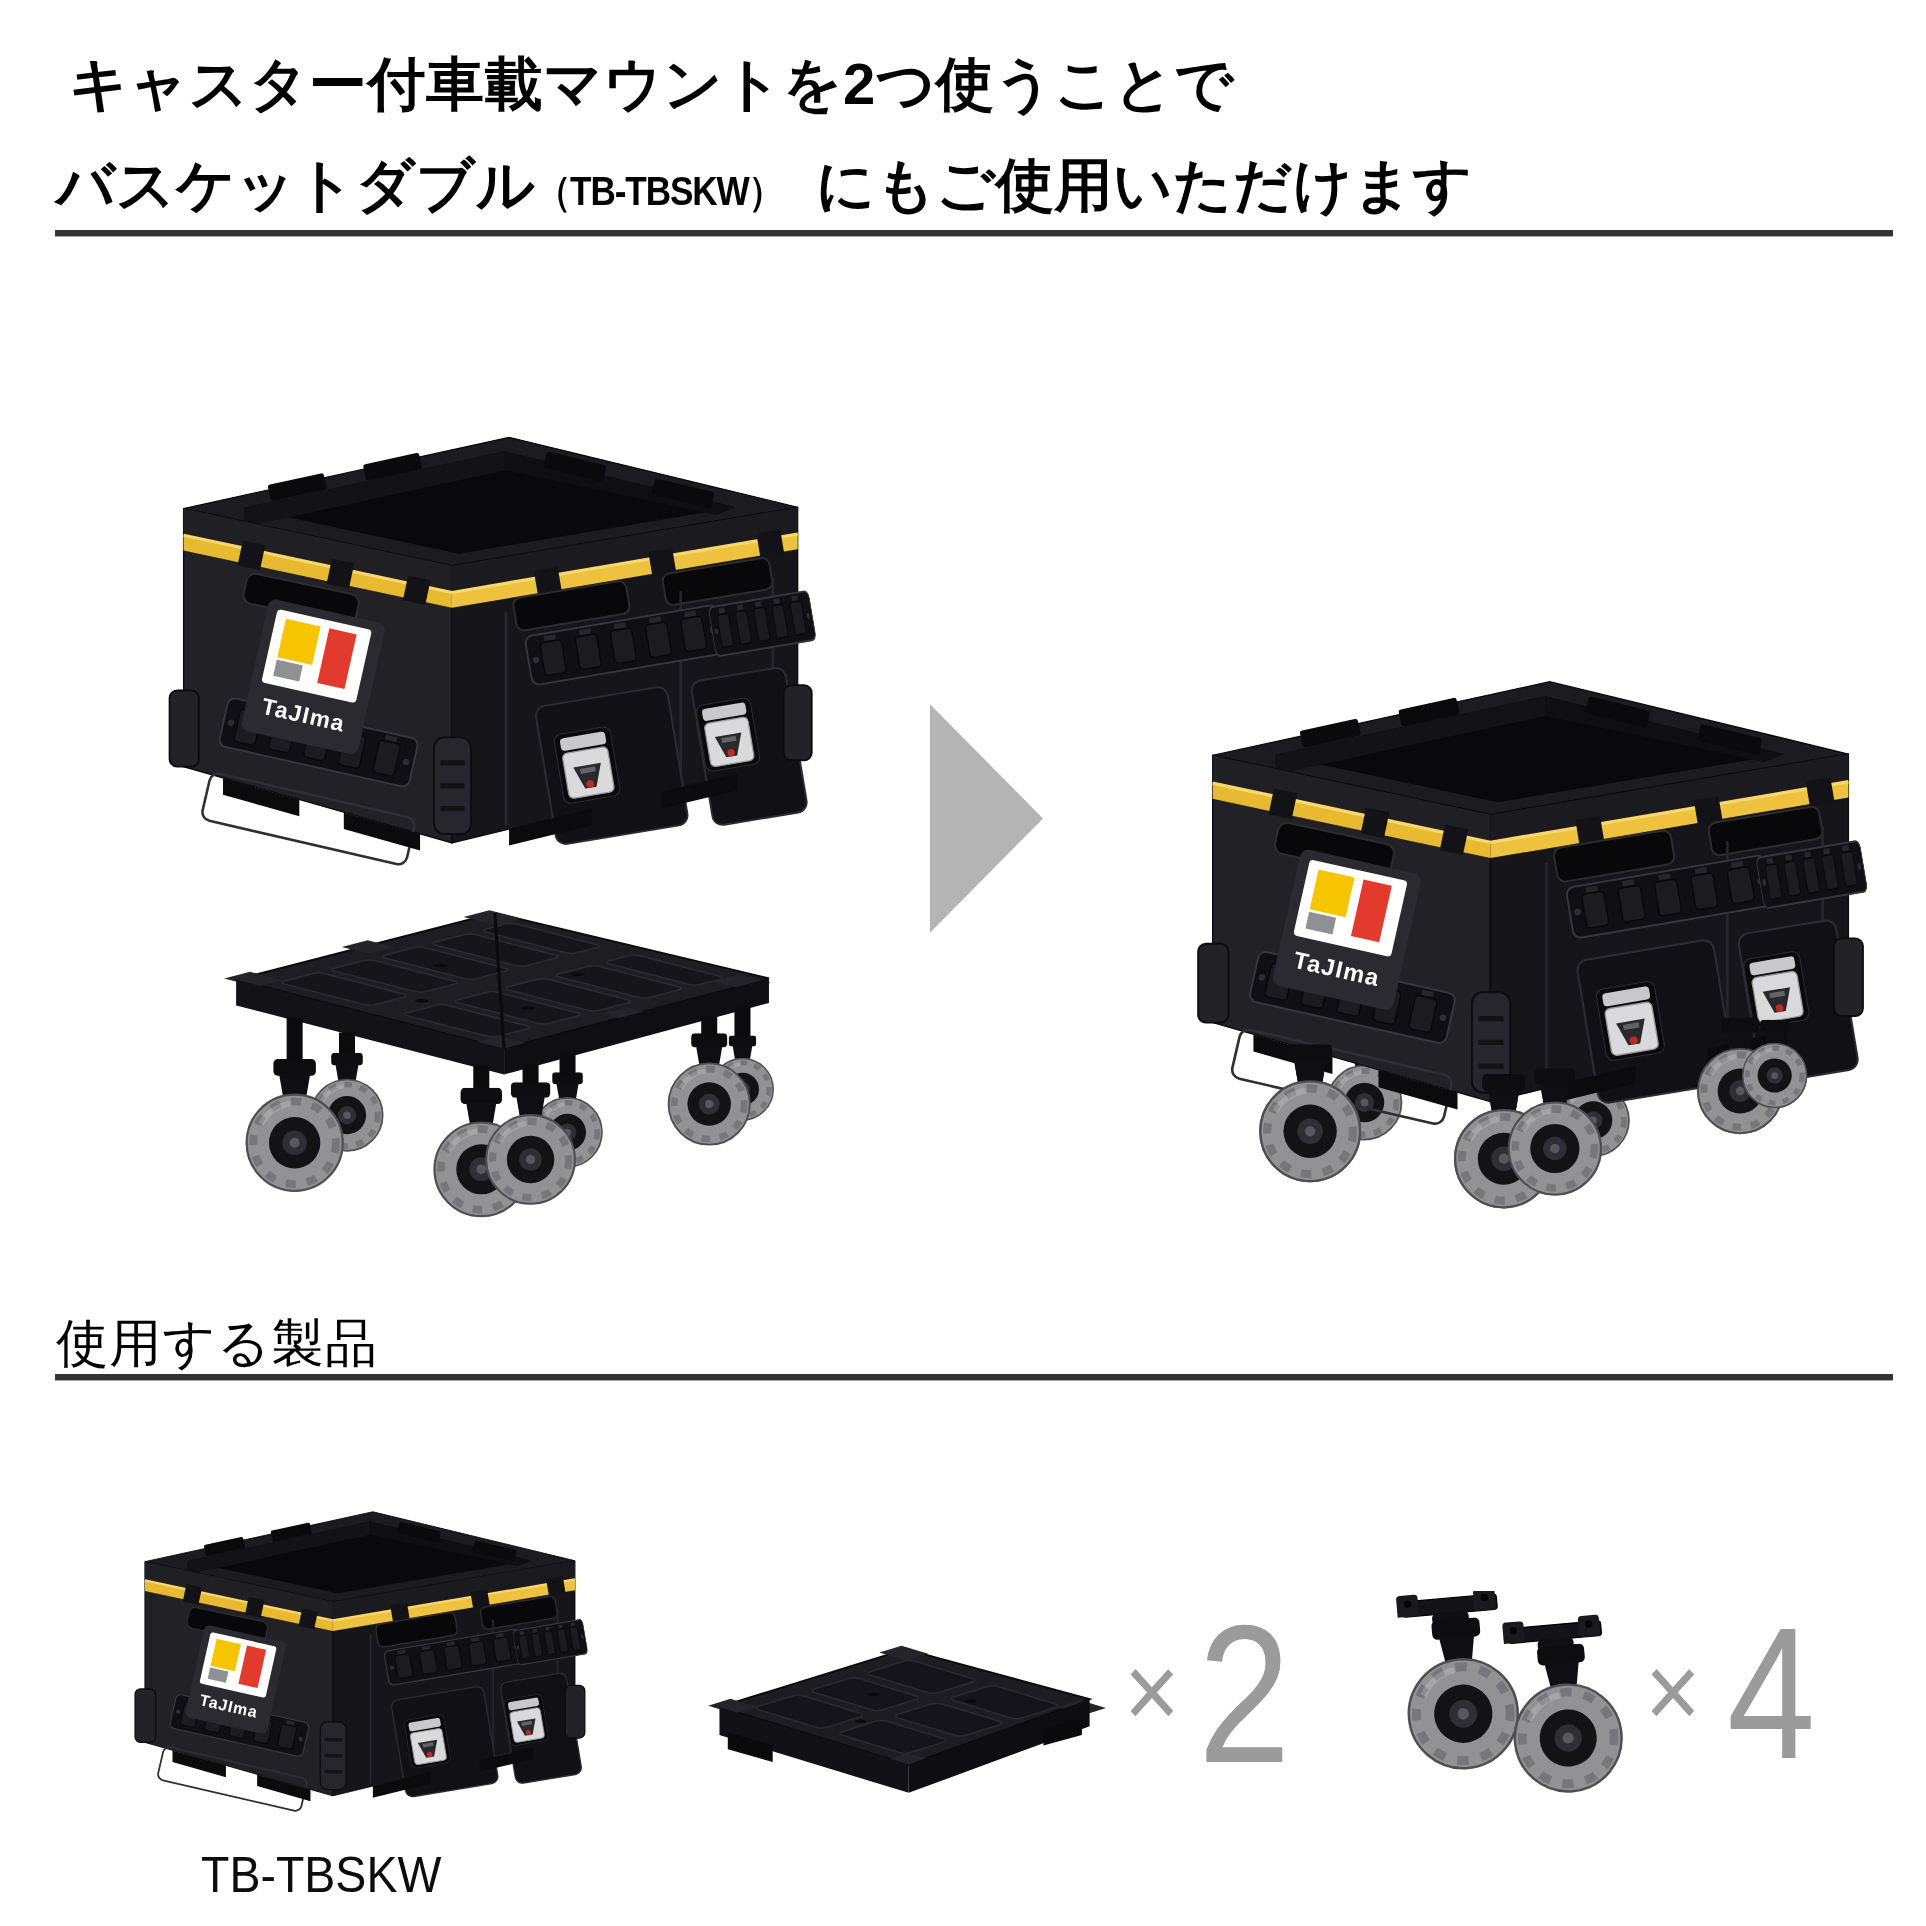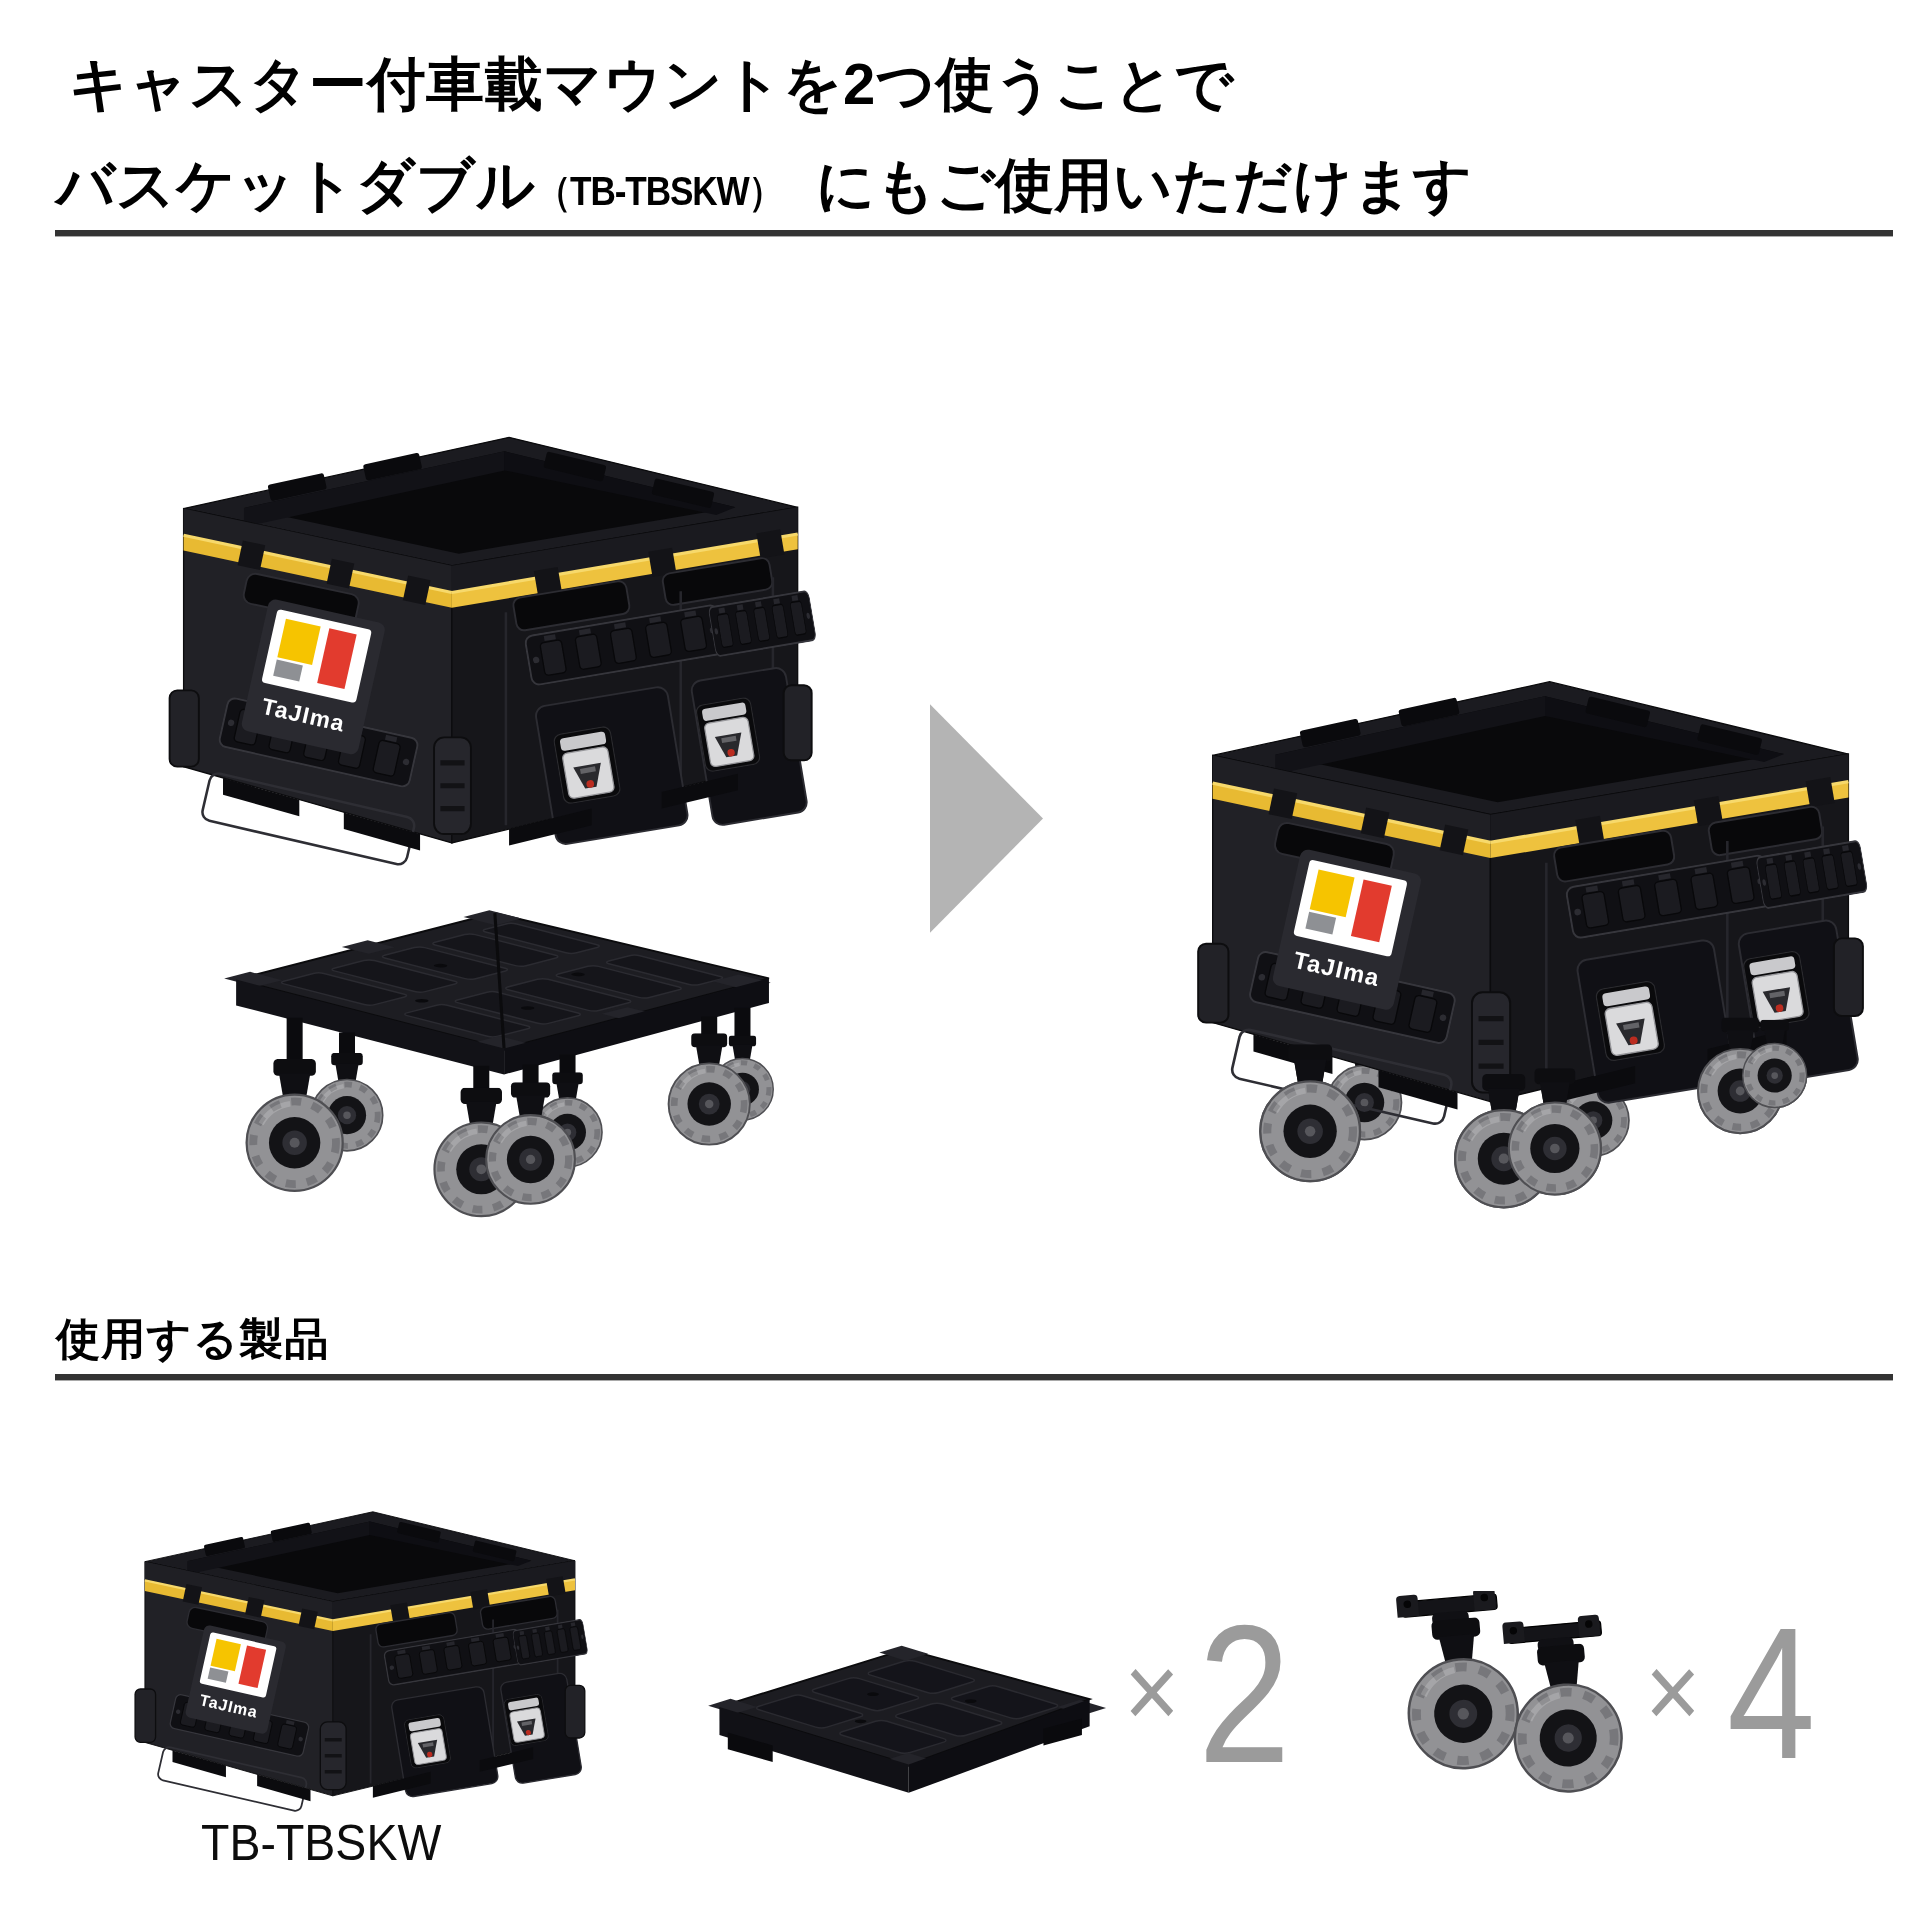--- a/index.html
+++ b/index.html
@@ -3,22 +3,22 @@
 <meta charset="utf-8">
 <style>
   html,body{margin:0;padding:0;background:#fff;}
   .page{position:relative;width:1926px;height:1926px;background:#fff;overflow:hidden;
         font-family:"Liberation Sans","DejaVu Sans",sans-serif;color:#000;}
   .abs{position:absolute;}
   .h1line{font-size:58px;font-weight:700;letter-spacing:0.6px;white-space:nowrap;line-height:1;}
   .h1code{font-size:40px;font-weight:700;letter-spacing:-1.3px;display:inline-block;
           transform:scaleX(.88);transform-origin:0 88%;vertical-align:baseline;}
   .rule{height:5.8px;background:#333333;border-bottom:1.9px solid #a9a9a9;}
-  .sectitle{font-size:44px;font-weight:700;letter-spacing:1.3px;white-space:nowrap;line-height:1;}
-  .prodlabel{font-size:50px;font-weight:400;color:#0d0d0d;text-align:center;line-height:1;white-space:nowrap;}
+  .sectitle{font-size:52px;font-weight:400;letter-spacing:1.3px;white-space:nowrap;line-height:1;}
+  .prodlabel{font-size:50px;font-weight:400;color:#0d0d0d;text-align:center;line-height:1;white-space:nowrap;margin-top:32px;}
   .prodlabel span{display:inline-block;transform:scaleX(.93);}
   .qty-x{font-size:106px;font-weight:400;color:#9b9b9b;line-height:1;transform:scaleX(.9);transform-origin:left top;}
   .qty-n{font-size:196px;font-weight:400;color:#9b9b9b;line-height:1;transform:scaleX(.85);transform-origin:left top;}
   svg{display:block;}
   text{font-family:"Liberation Sans","DejaVu Sans",sans-serif;}
 </style>
 </head>
 <body>
 
 <svg style="position:absolute;width:0;height:0" aria-hidden="true">

